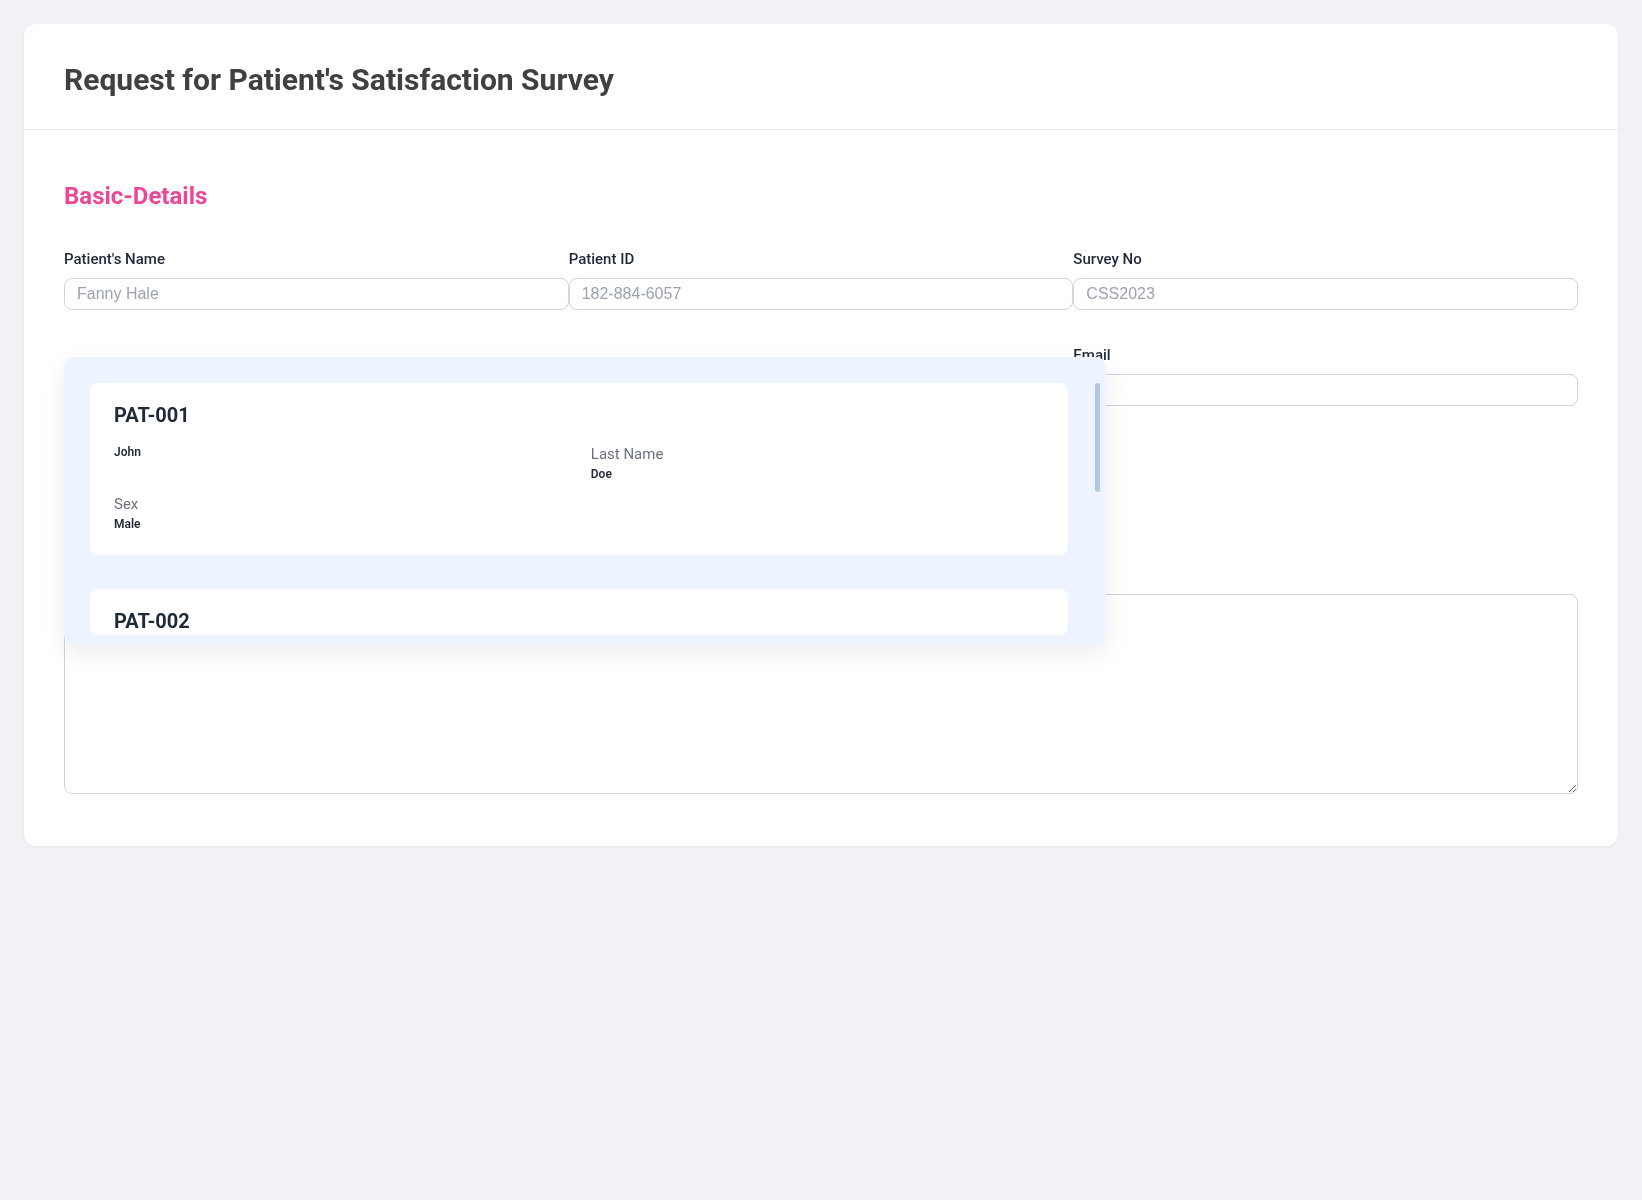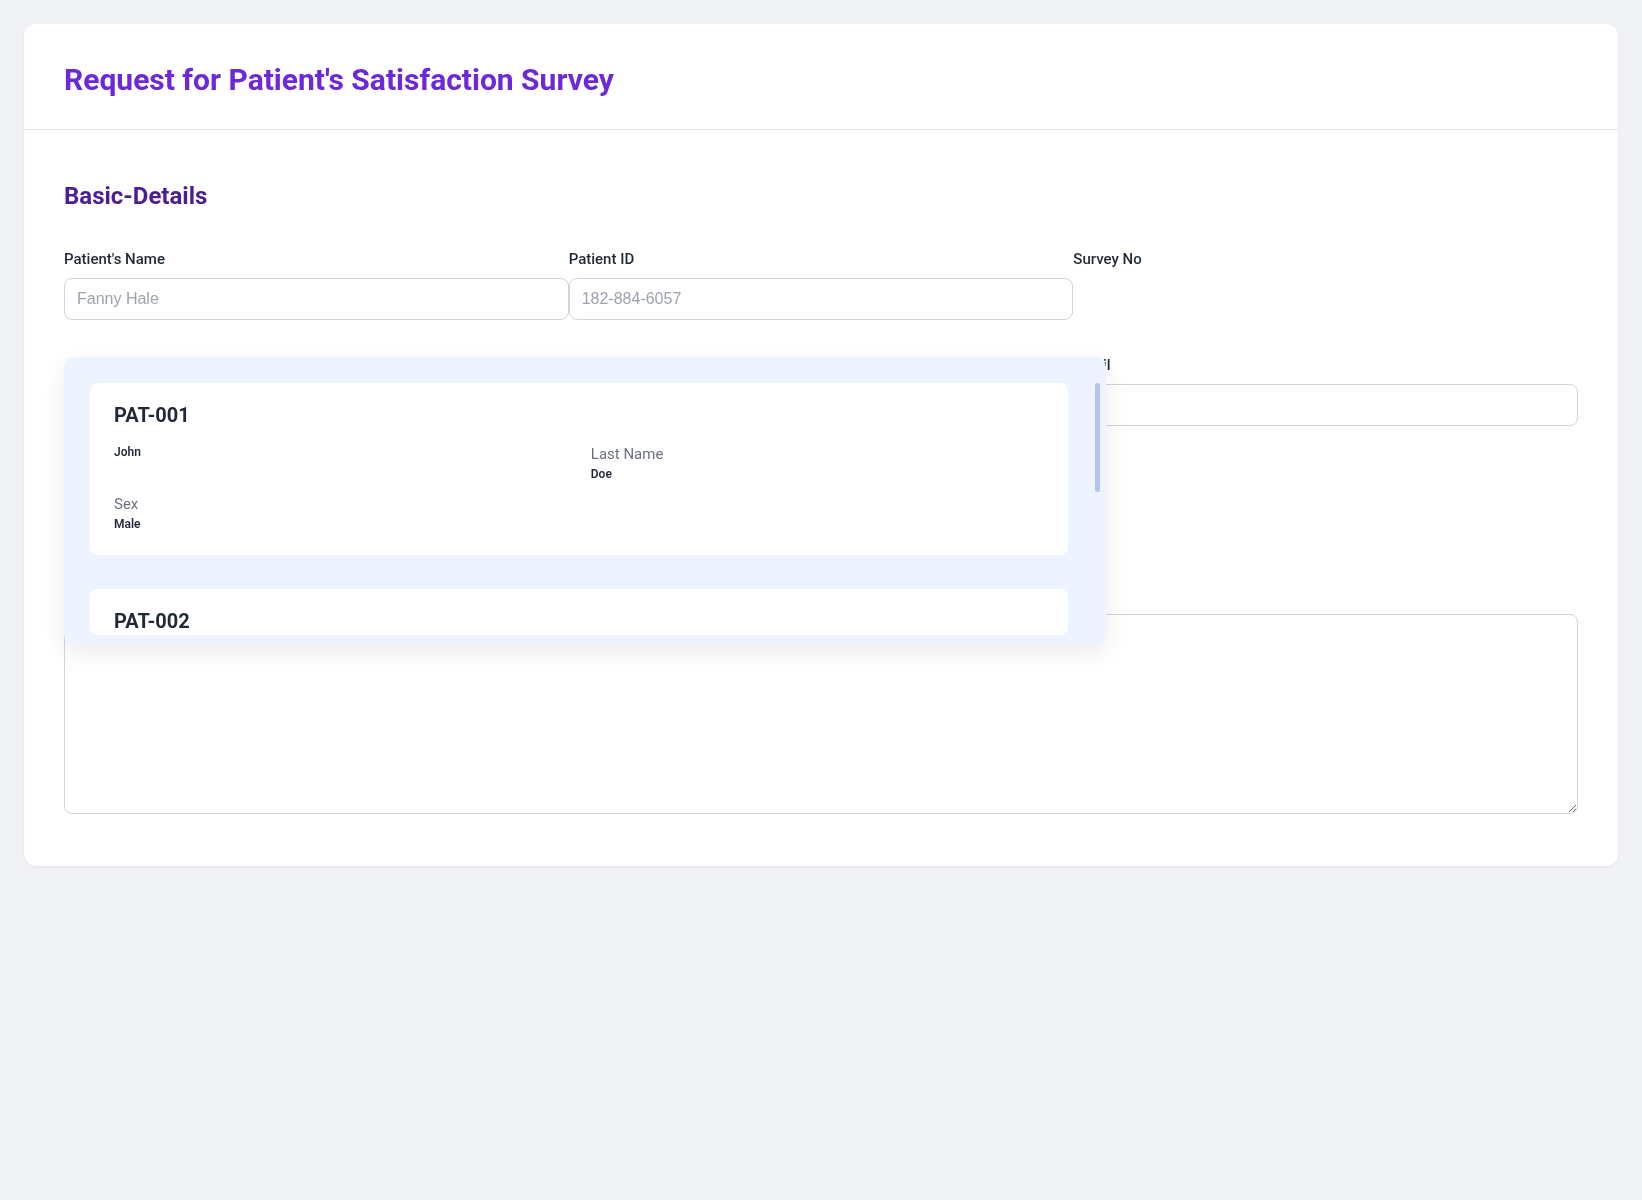--- a/index.html
+++ b/index.html
@@ -15,49 +15,49 @@
     box-shadow: 0 1px 3px rgba(0,0,0,0.06);
     overflow: hidden;
   }
   .header {
     padding: 38px 40px 32px 40px;
     border-bottom: 1px solid #e5e7eb;
   }
   .header h1 {
     font-size: 30px;
     font-weight: 700;
-    color: #6d28d9;
+    color: #404040;
   }
   .body {
     padding: 52px 40px 48px 40px;
     position: relative;
   }
   .section-title {
     font-size: 24px;
     font-weight: 700;
-    color: #4c1d95;
+    color: #ec4899;
     margin-bottom: 40px;
   }
   .row {
     display: flex;
     margin-bottom: 36px;
   }
   .field {
     flex: 1;
     display: flex;
     flex-direction: column;
   }
   .field label {
     font-size: 15px;
     font-weight: 500;
     color: #1f2937;
     margin-bottom: 10px;
   }
   .input {
-    height: 42px;
+    height: 32px;
     border: 1px solid #d1d5db;
     border-radius: 8px;
     padding: 0 12px;
     font-size: 16px;
     color: #1f2937;
     background: #fff;
     outline: none;
   }
   .input::placeholder {
     color: #9ca3af;
@@ -165,20 +165,21 @@
       <div class="field">
         <label>Patient's Name</label>
         <input class="input" type="text" placeholder="Fanny Hale" style="">
       </div>
       <div class="field">
         <label>Patient ID</label>
         <input class="input" type="text" placeholder="182-884-6057" style="">
       </div>
       <div class="field">
         <label>Survey No</label>
+        <input class="input" type="text" placeholder="CSS2023" style="">
       </div>
     </div>
 
     
     <div class="dropdown-anchor">
       <div class="dropdown">
         <div class="dd-item">
           <div class="dd-title">PAT-001</div>
           <div class="dd-grid">
             <div>

